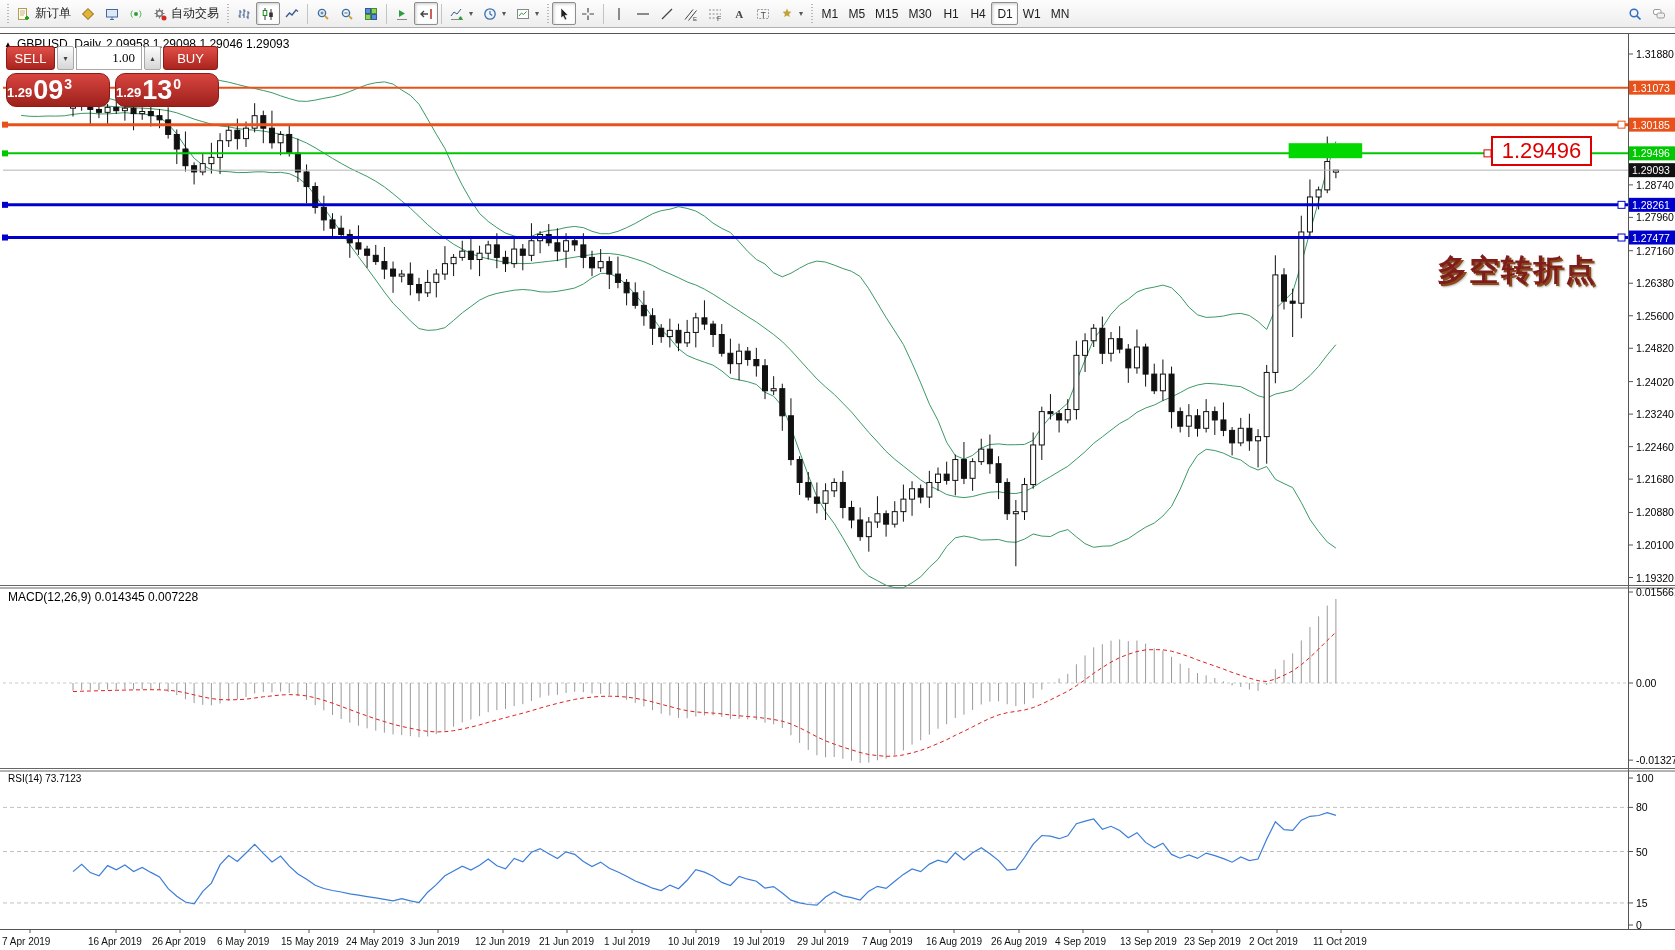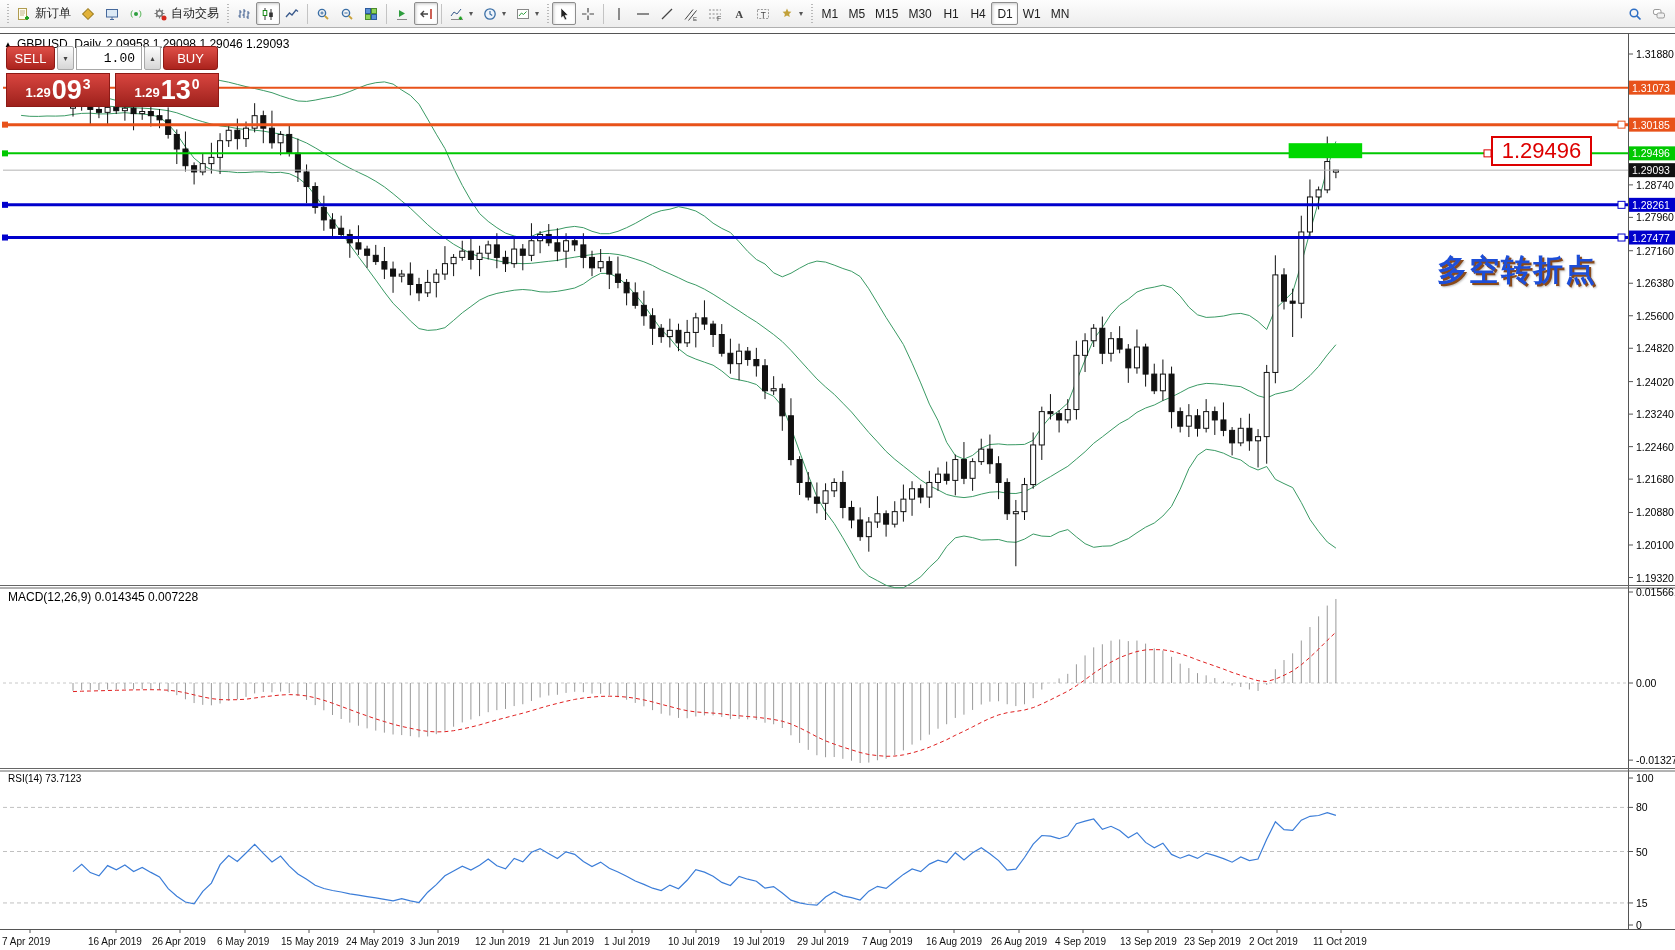--- a/index.html
+++ b/index.html
@@ -27,32 +27,32 @@
   #title .tri{font-size:8px;color:#000}
   
   #ocp{left:6px;top:46px;width:219px}
   .ocp-row1{display:flex;gap:2px;height:24px}
   .btn-sell,.btn-buy{background:linear-gradient(#df4f47,#ab231d);color:#fff;border:1px solid #8d1a16;
      border-radius:3px;display:flex;align-items:center;justify-content:center;font-size:13px;box-sizing:border-box}
   .btn-sell{flex:0 0 49px}.btn-buy{flex:0 0 55px}
   .spin{flex:0 0 17px;background:linear-gradient(#fdfdfd,#d6d6d6);border:1px solid #a8a8a8;border-radius:2px;
      font-size:8px;color:#444;display:flex;align-items:center;justify-content:center;box-sizing:border-box}
   .vol-input{flex:0 0 66px;width:66px;border:1px solid #a8a8a8;text-align:right;padding:0 6px 0 0;
-     font-size:13px;font-family:Liberation Mono, monospace;box-sizing:border-box}
+     font-size:13px;font-family:Liberation Serif, serif;box-sizing:border-box}
   .ocp-row2{display:flex;gap:5px;margin-top:3px}
   .price-box{width:104px;height:34px;background:linear-gradient(#d8453f,#9e211c);border:1px solid #8d1a16;
-     border-radius:0;color:#fff;display:flex;align-items:flex-end;justify-content:center;padding-bottom:2px;box-sizing:border-box}
+     border-radius:10px;color:#fff;display:flex;align-items:flex-end;justify-content:flex-start;padding-bottom:2px;box-sizing:border-box}
   .p-small{font-size:13px;font-weight:bold;margin-bottom:4px}
   .p-big{font-size:27px;font-weight:bold;line-height:27px;margin:0 1px}
   .p-sup{font-size:14px;font-weight:bold;align-self:flex-start;margin-top:2px}
   #macdLabel{left:8px;top:590px;font-size:12px;color:#000}
   #rsiLabel{left:8px;top:773px;font-size:10px;color:#000}
   #callout{left:1491px;top:136px;width:97px;height:26px;border:2px solid #dd0000;background:#fff;
      color:#dd0000;font-size:22px;display:flex;align-items:center;justify-content:center;z-index:6}
-  #pivot{left:1437px;top:250px;font-size:30px;font-weight:bold;color:#1d4ed8;letter-spacing:2px;
+  #pivot{left:1437px;top:250px;font-size:30px;font-weight:bold;color:#7f1d1d;letter-spacing:2px;
      text-shadow:2px 2px 0 #8a4a1a,3px 3px 2px rgba(0,0,0,.25);white-space:nowrap}
 </style>
 </head>
 <body>
 
 <svg id="plot" width="1675" height="950">
     <line x1="0" y1="33.5" x2="1675" y2="33.5" stroke="#555"></line>
     <line x1="1628.5" y1="33.5" x2="1628.5" y2="929.5" stroke="#555"></line>
     <line x1="0" y1="585.5" x2="1675" y2="585.5" stroke="#666"></line>
     <line x1="0" y1="588" x2="1675" y2="588" stroke="#666"></line>

